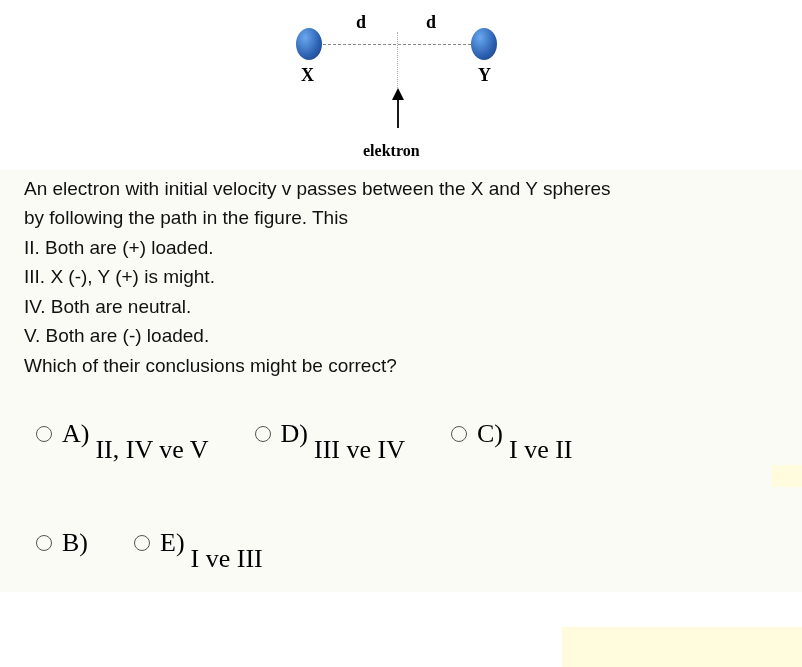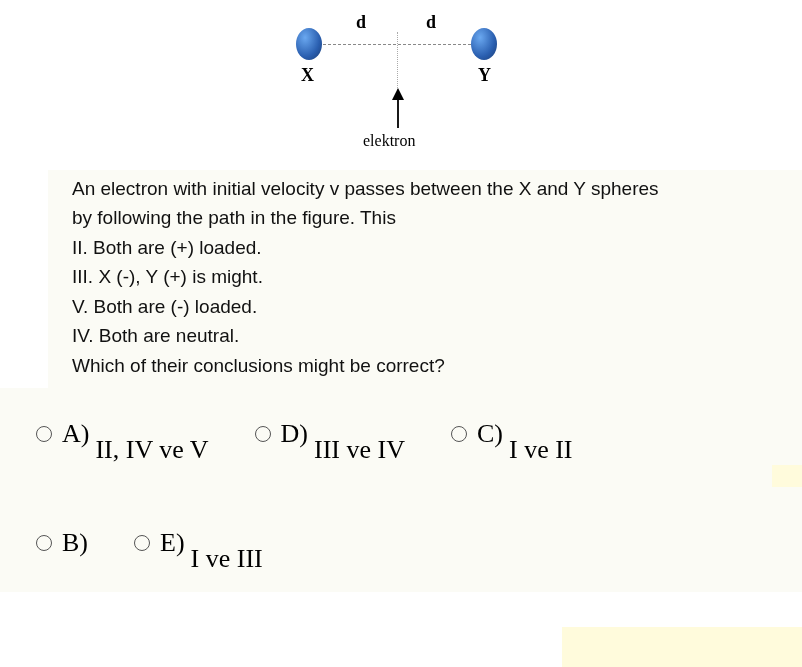--- a/index.html
+++ b/index.html
@@ -57,32 +57,31 @@
     position: absolute;
     left: 241px;
     top: 88px;
     width: 10px;
     height: 38px;
   }
   .arrow svg { display: block; }
   .label-elektron {
     position: absolute;
     left: 212px;
-    top: 132px;
+    top: 142px;
     font-family: "Times New Roman", serif;
-    font-weight: normal;
+    font-weight: bold;
     font-size: 16px;
   }
   .question {
     background: #fbfbf5;
     padding: 4px 32px 8px 24px;
     font-size: 19px;
     line-height: 1.55;
     color: #111;
-    margin-left: 48px;
   }
   .question p { margin: 0; }
   .answers {
     background: #fbfbf5;
     padding: 14px 24px 18px 36px;
     font-family: "Times New Roman", serif;
     font-size: 26px;
   }
   .answer-row {
     display: flex;
@@ -145,22 +144,22 @@
   <div class="label label-d1">d</div>
   <div class="label label-d2">d</div>
   <div class="label-elektron">elektron</div>
 </div>
 
 <div class="question">
   <p>An electron with initial velocity v passes between the X and Y spheres</p>
   <p>by following the path in the figure. This</p>
   <p>II. Both are (+) loaded.</p>
   <p>III. X (-), Y (+) is might.</p>
+  <p>IV. Both are neutral.</p>
   <p>V. Both are (-) loaded.</p>
-  <p>IV. Both are neutral.</p>
   <p>Which of their conclusions might be correct?</p>
 </div>
 
 <div class="answers">
   <div class="answer-row">
     <span class="ans">
       <span class="radio"></span>
       <span class="ans-label">A)</span>
       <span class="ans-text">II, IV ve V</span>
     </span>

